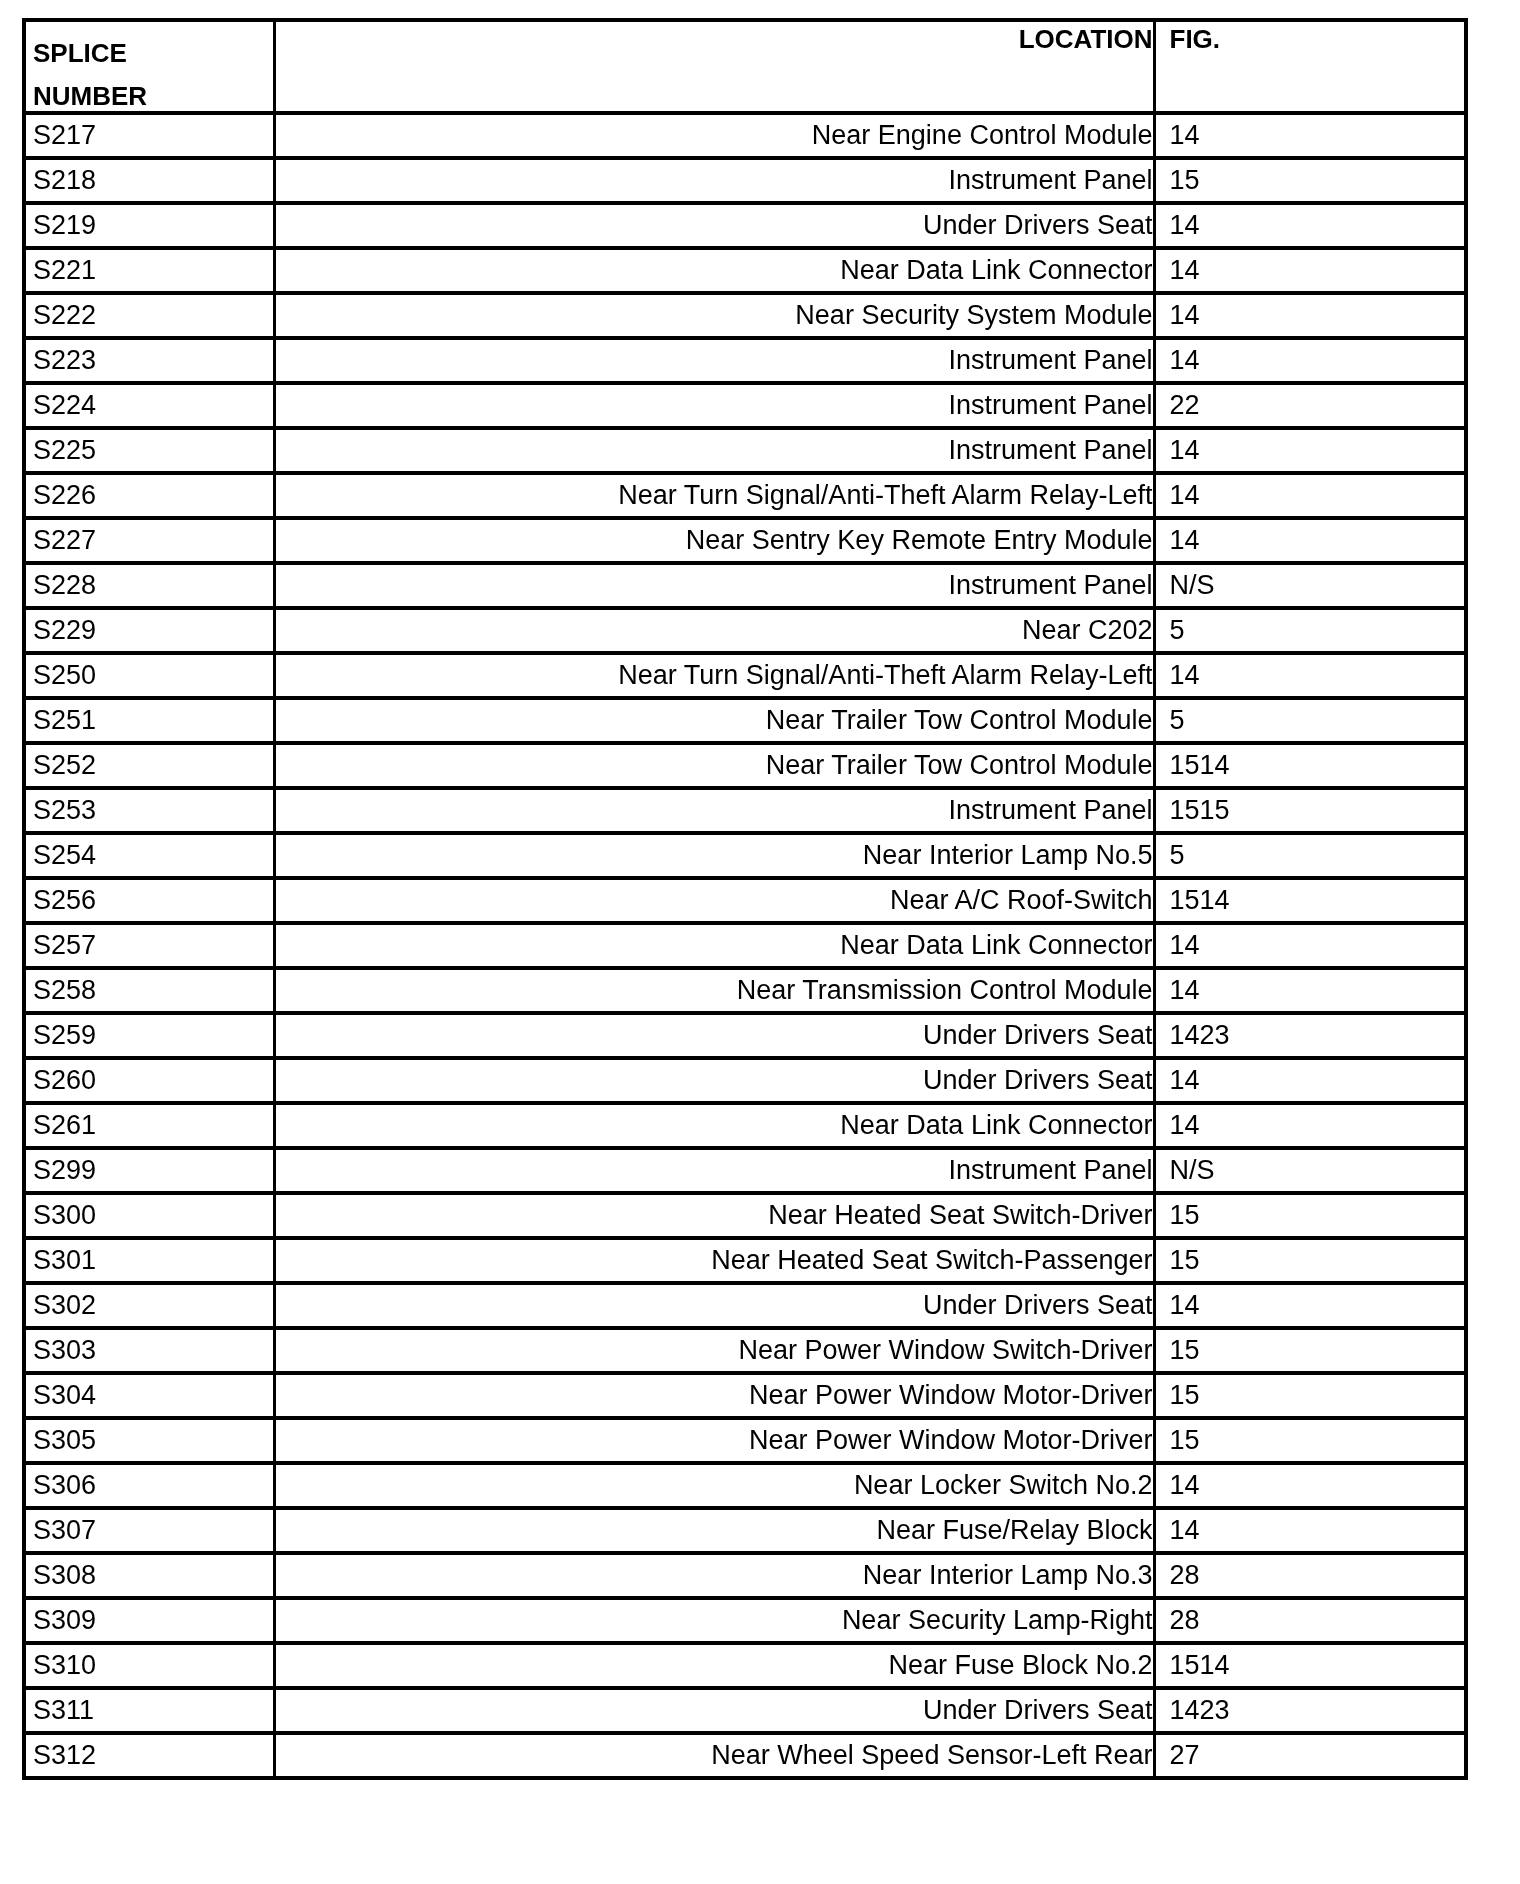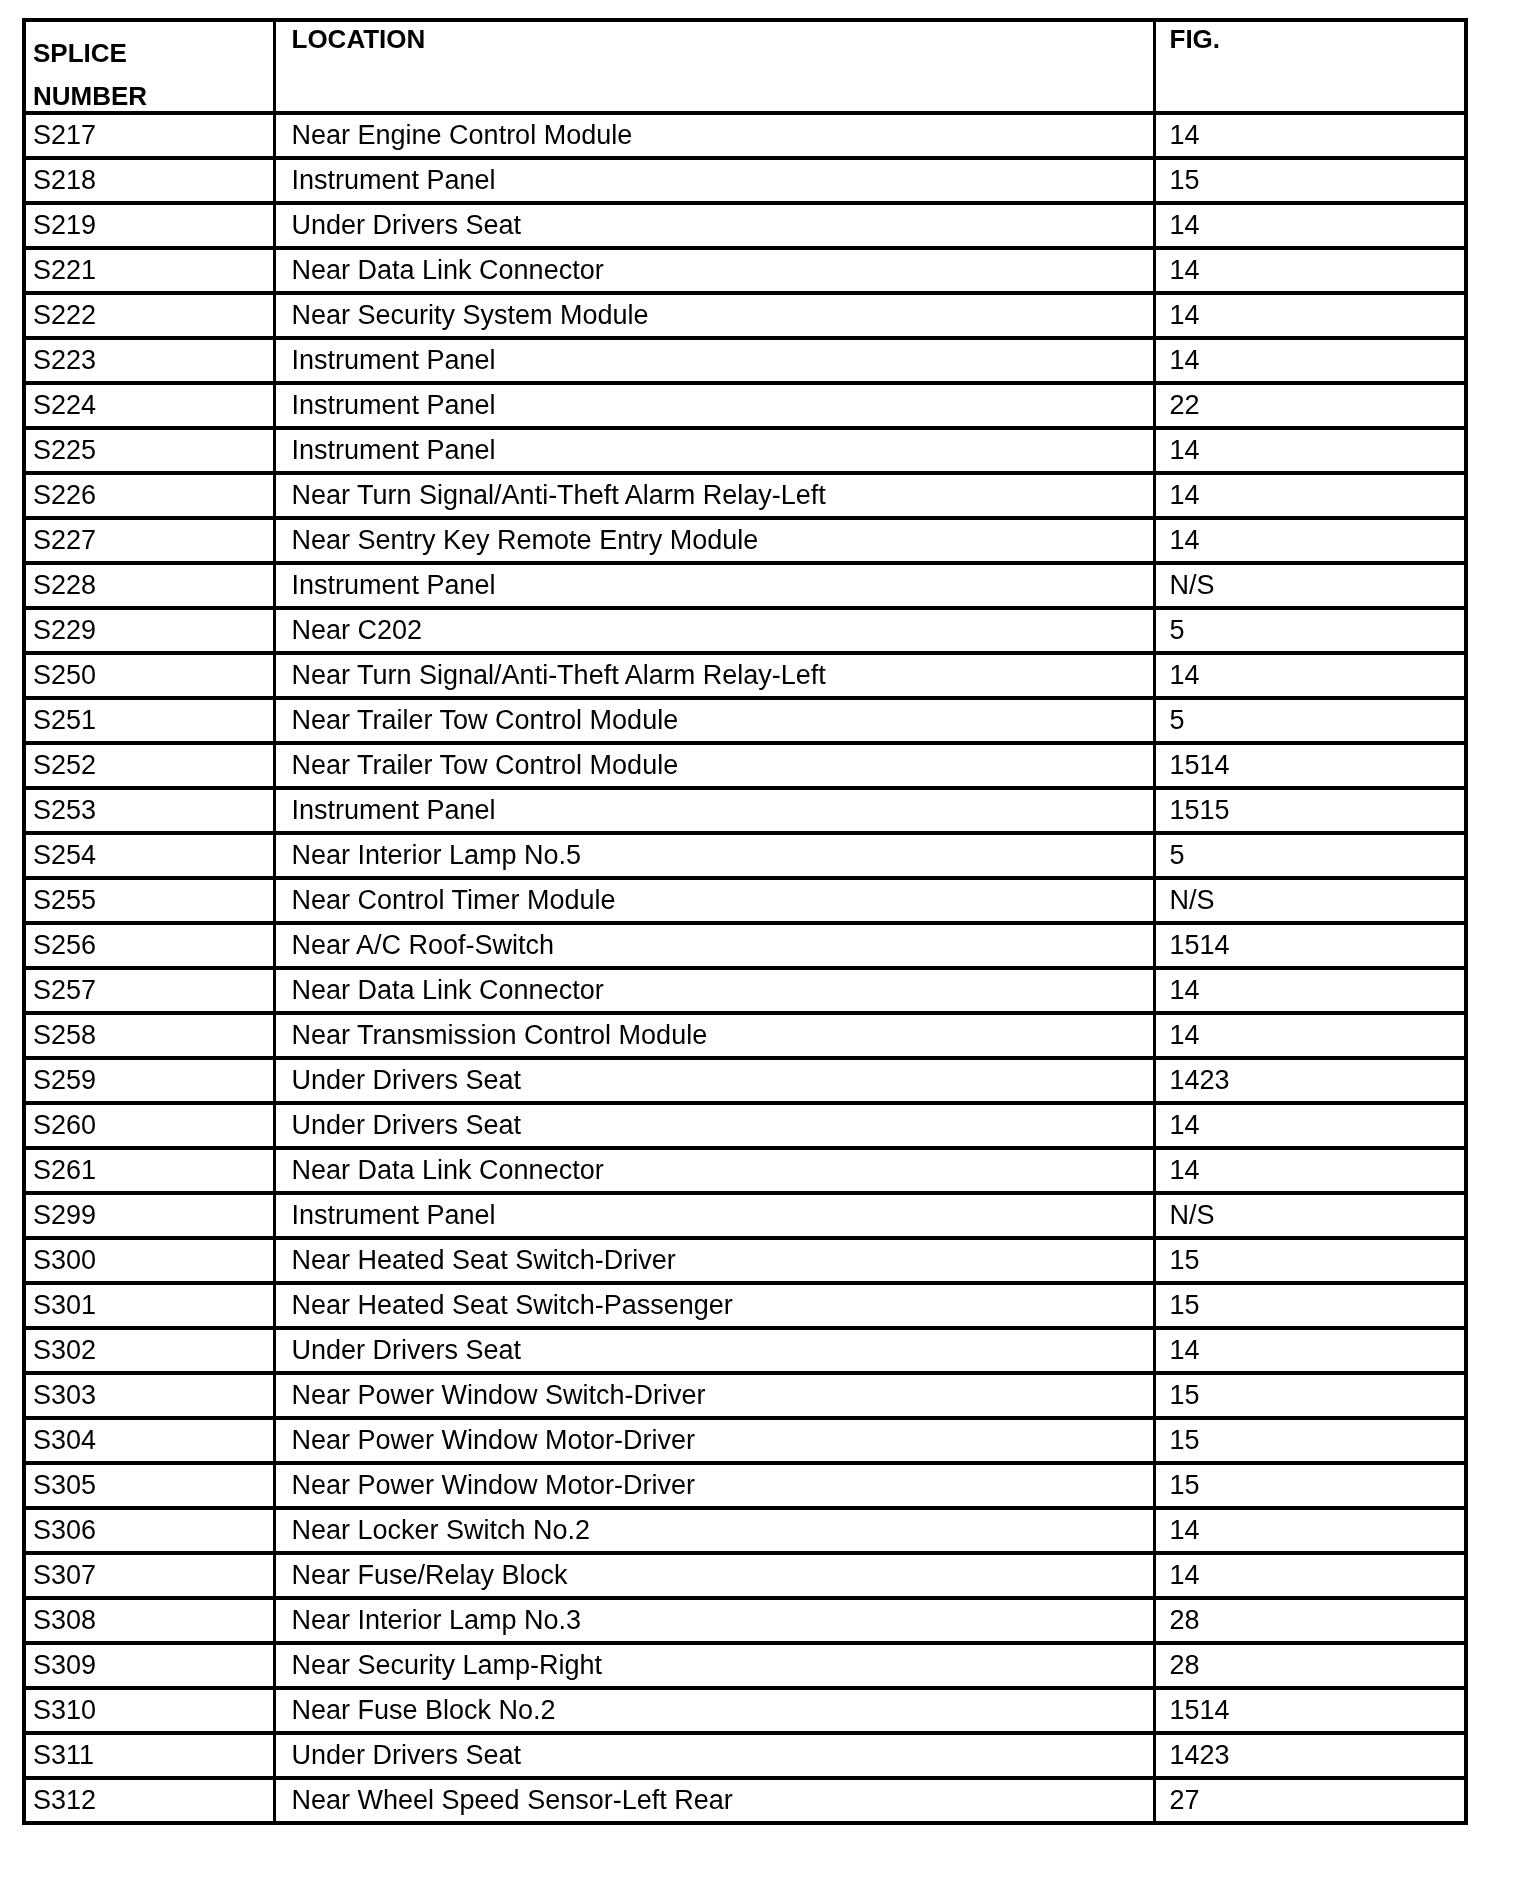--- a/index.html
+++ b/index.html
@@ -48,21 +48,21 @@
     }
     .splice-table td {
       height: 40px;
       font-size: 27px;
       line-height: 38px;
       padding-top: 1px;
     }
     .splice-table th.col-splice,
     .splice-table td.col-splice { padding-left: 7px; }
     .splice-table th.col-location,
-    .splice-table td.col-location { padding-left: 16px; }
+    .splice-table td.col-location { padding-left: 16px; text-align: right; }
     .splice-table th.col-fig,
     .splice-table td.col-fig { }
     .hdr-line { display: block; margin-top: 14px; }
   </style>
 </head>
 <body>
 
 <table class="splice-table">
   <colgroup>
     <col class="c1">
@@ -160,25 +160,20 @@
         <td class="col-splice">S253</td>
         <td class="col-location">Instrument Panel</td>
         <td class="col-fig">1515</td>
       </tr>
       <tr>
         <td class="col-splice">S254</td>
         <td class="col-location">Near Interior Lamp No.5</td>
         <td class="col-fig">5</td>
       </tr>
       <tr>
-        <td class="col-splice">S255</td>
-        <td class="col-location">Near Control Timer Module</td>
-        <td class="col-fig">N/S</td>
-      </tr>
-      <tr>
         <td class="col-splice">S256</td>
         <td class="col-location">Near A/C Roof-Switch</td>
         <td class="col-fig">1514</td>
       </tr>
       <tr>
         <td class="col-splice">S257</td>
         <td class="col-location">Near Data Link Connector</td>
         <td class="col-fig">14</td>
       </tr>
       <tr>

